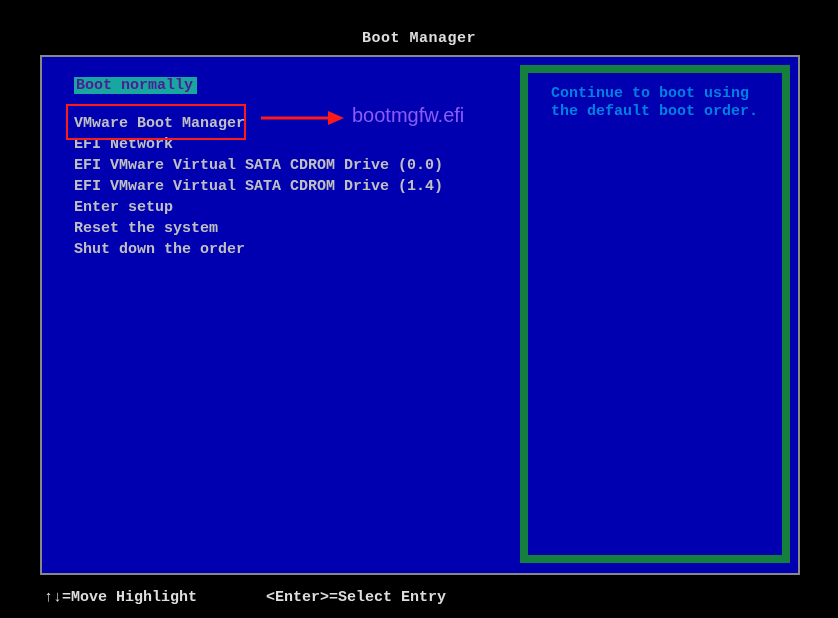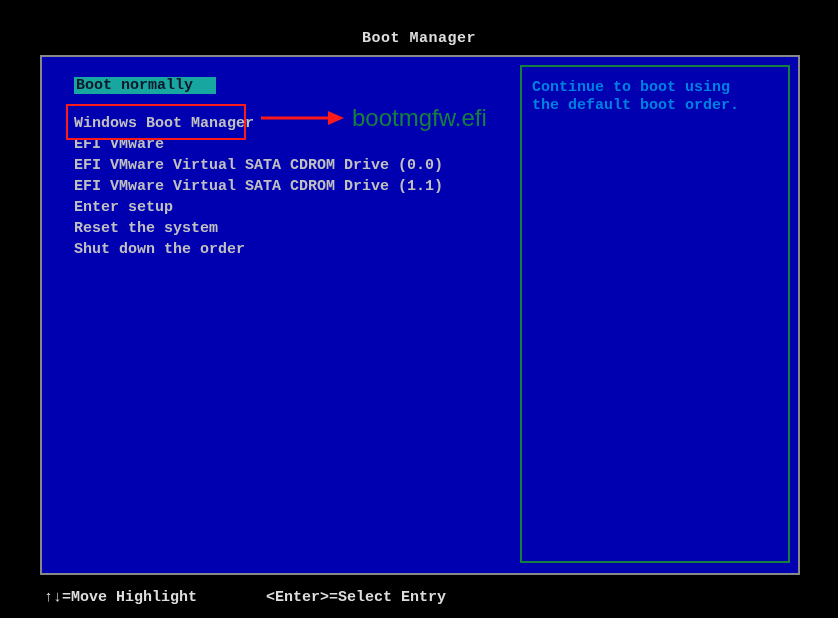--- a/index.html
+++ b/index.html
@@ -34,41 +34,41 @@
       background: #0000b0;
       border: 2px solid #888;
     }
     .left-area {
       position: absolute;
       left: 32px;
       top: 20px;
     }
     .selected-item {
       background: #17a7a0;
-      color: #0f172a;
-      padding: 0 23px 0 2px;
+      color: #4c1d95;
+      padding: 0 4px 0 2px;
       display: inline-block;
       margin-bottom: 20px;
     }
     .menu-item {
       color: #c0c0c0;
       margin-bottom: 1px;
       line-height: 20px;
     }
     .menu-group2 {
     }
     .info-panel {
       position: absolute;
       right: 8px;
       top: 8px;
       width: 270px;
       height: 498px;
-      border: 2px solid #15803d;
+      border: 8px solid #15803d;
       background: #0000b0;
-      padding: 12px 10px;
+      padding: 12px 23px;
       color: #0080e0;
     }
     .info-line {
       line-height: 18px;
     }
     .footer {
       position: absolute;
       left: 44px;
       bottom: 12px;
       color: #ddd;
@@ -82,40 +82,40 @@
       border: 2px solid #ff1a1a;
       pointer-events: none;
     }
     .annotation-arrow {
       position: absolute;
       color: #ff1a1a;
       pointer-events: none;
     }
     .annotation-text {
       position: absolute;
-      color: #15803d;
+      color: #8b5cf6;
       font-family: Arial, sans-serif;
-      font-size: 24px;
+      font-size: 20px;
       font-weight: normal;
       pointer-events: none;
     }
   </style>
 </head>
 <body>
 
 <div class="title">Boot Manager</div>
 
 <div class="main-panel">
   <div class="left-area">
     <div class="selected-item">Boot normally</div>
     
-    <div class="menu-item">Windows Boot Manager</div>
-    <div class="menu-item">EFI VMware</div>
+    <div class="menu-item">VMware Boot Manager</div>
+    <div class="menu-item">EFI Network</div>
     <div class="menu-item">EFI VMware Virtual SATA CDROM Drive (0.0)</div>
-    <div class="menu-item">EFI VMware Virtual SATA CDROM Drive (1.1)</div>
+    <div class="menu-item">EFI VMware Virtual SATA CDROM Drive (1.4)</div>
     
     <div class="menu-group2">
       <div class="menu-item">Enter setup</div>
       <div class="menu-item">Reset the system</div>
       <div class="menu-item">Shut down the order</div>
     </div>
   </div>
 
   <div class="info-panel">
     <div class="info-line">Continue to boot using</div>

